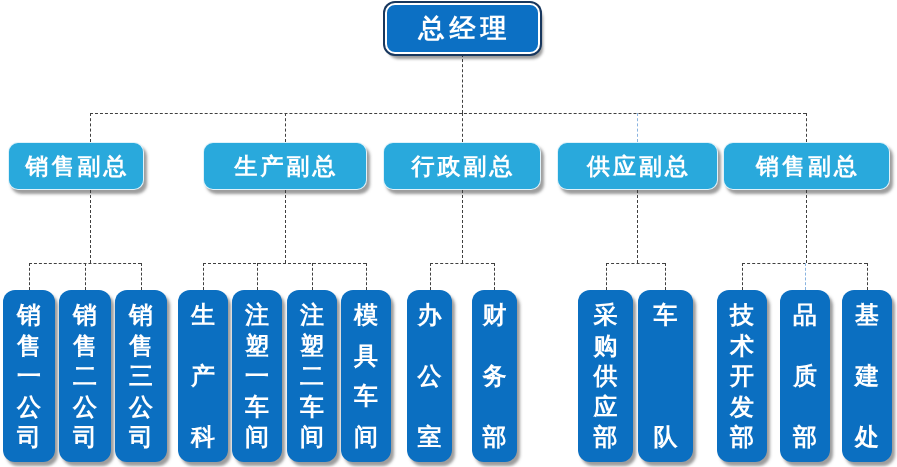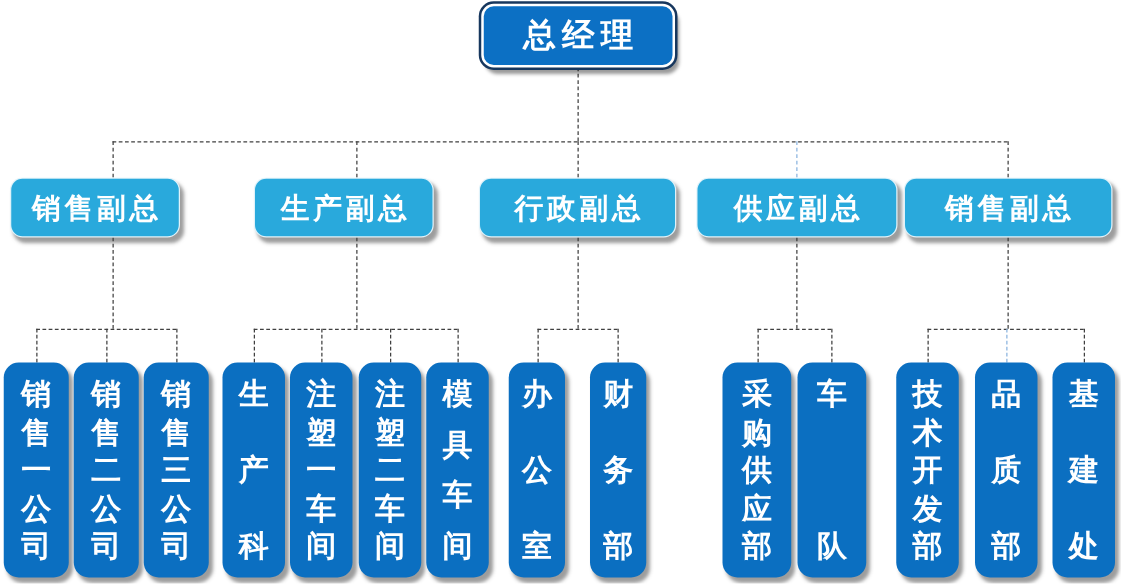--- a/index.html
+++ b/index.html
@@ -74,21 +74,21 @@
   <div class="conn v light" style="left:805px;top:263px;height:27px"></div>
   <div class="conn v" style="left:867px;top:263px;height:27px"></div>
 
   <div class="box root-box">
     <span>总经理</span>
   </div>
 
   <div class="box vp-box" style="left:8px;width:136px">
     <span>销售副总</span>
   </div>
-  <div class="box vp-box" style="left:203px;width:144px">
+  <div class="box vp-box" style="left:203px;width:164px">
     <span>生产副总</span>
   </div>
   <div class="box vp-box" style="left:383px;width:158px">
     <span>行政副总</span>
   </div>
   <div class="box vp-box" style="left:557px;width:161px">
     <span>供应副总</span>
   </div>
   <div class="box vp-box" style="left:723px;width:167px">
     <span>销售副总</span>

